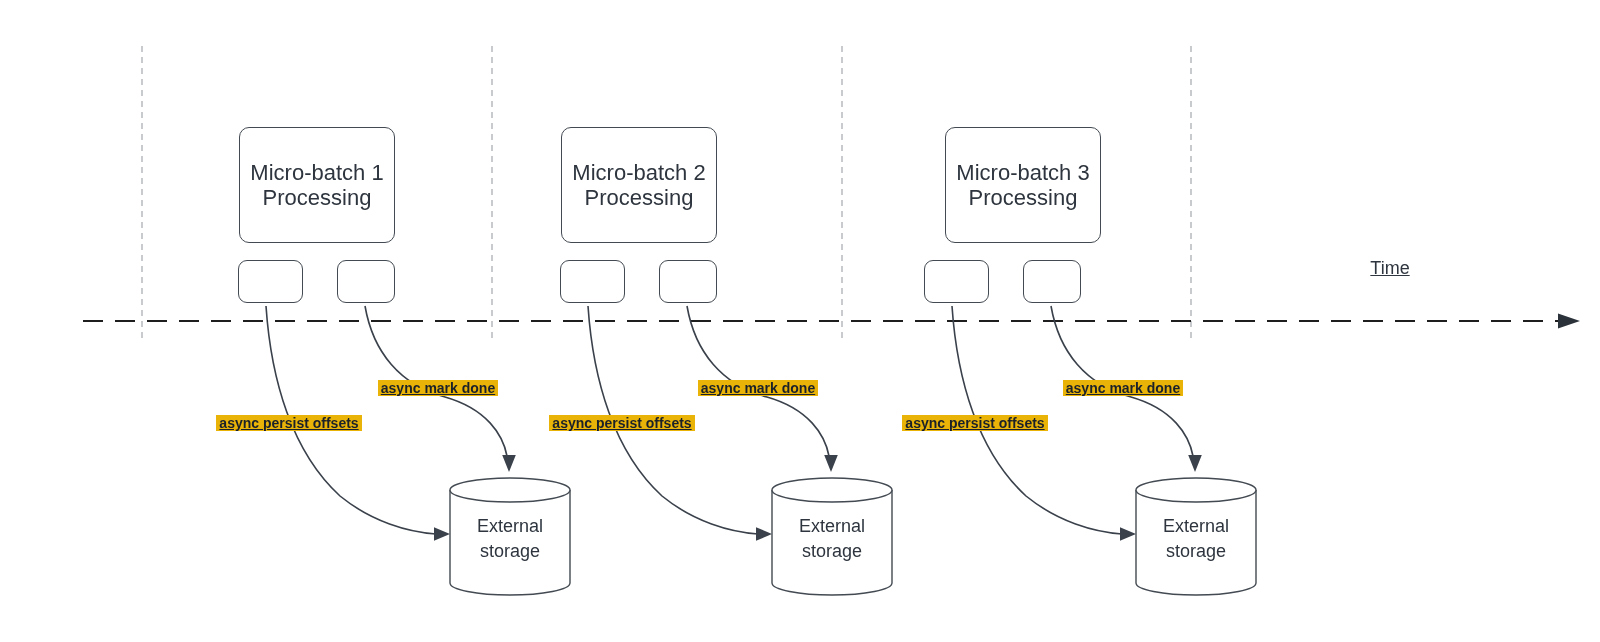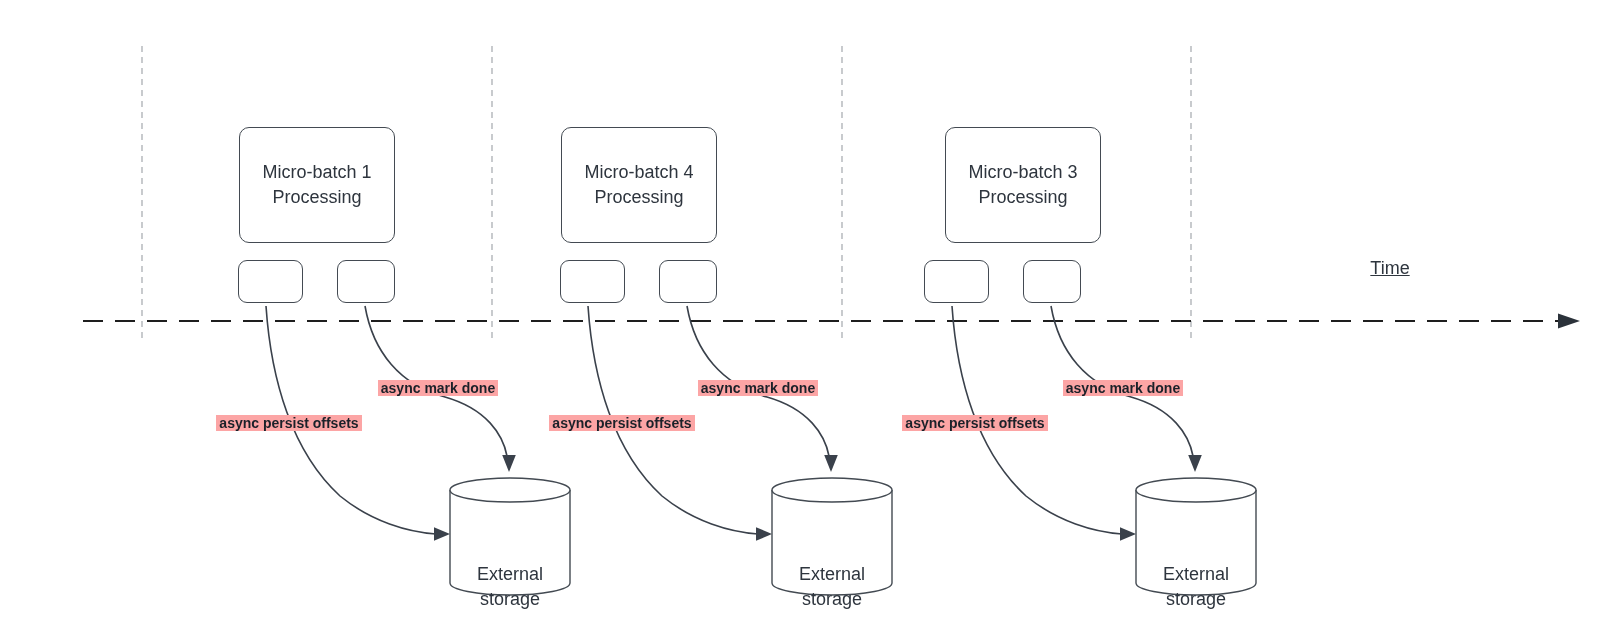--- a/index.html
+++ b/index.html
@@ -11,39 +11,39 @@
     overflow:hidden;
   }
   #shapes{position:absolute;left:0;top:0;width:1600px;height:642px;}
   .abs{position:absolute;}
   .proc-box{
     width:156px;height:116px;top:127px;
     border:1px solid #434a52;border-radius:10px;
     background:#ffffff;
     display:flex;align-items:center;justify-content:center;
     text-align:center;
-    font-size:18px;line-height:25px;color:#2e353e;
+    font-size:22px;line-height:25px;color:#2e353e;
     padding:0 8px;box-sizing:border-box;
   }
   .task-box{
     top:260px;height:43px;
     border:1px solid #434a52;border-radius:9px;
     background:#ffffff;box-sizing:border-box;
   }
   .task-a{width:65px;}
   .task-b{width:58px;}
   .edge-label{
     width:240px;text-align:center;
     font-size:14px;font-weight:bold;color:#1b2129;
     white-space:nowrap;
   }
-  .edge-label span{background:#fca5a5;padding:0 3px;}
+  .edge-label span{background:#eab308;padding:0 3px;text-decoration:underline;}
   .storage-label{
     width:100px;top:514px;text-align:center;
-    font-size:18px;line-height:25px;color:#2e353e;margin-top:48px;
+    font-size:18px;line-height:25px;color:#2e353e;
   }
   .time-label{
     left:1346px;top:258px;width:88px;text-align:center;
     font-size:18px;color:#2e353e;text-decoration:underline;
   }
 </style>
 </head>
 <body>
 
 <div id="canvas">
@@ -96,21 +96,21 @@
       <span>async persist offsets</span>
     </div>
     <div class="abs edge-label" style="left:318px;top:380px;">
       <span>async mark done</span>
     </div>
     <div class="abs storage-label" style="left:460px;">External storage</div>
   </div>
 
   <div>
     <div class="abs proc-box" style="left:561px;">
-      <span>Micro-batch 4 Processing</span>
+      <span>Micro-batch 2 Processing</span>
     </div>
     <div class="abs task-box task-a" style="left:560px;"></div>
     <div class="abs task-box task-b" style="left:659px;"></div>
     <div class="abs edge-label" style="left:502px;top:415px;">
       <span>async persist offsets</span>
     </div>
     <div class="abs edge-label" style="left:638px;top:380px;">
       <span>async mark done</span>
     </div>
     <div class="abs storage-label" style="left:782px;">External storage</div>

